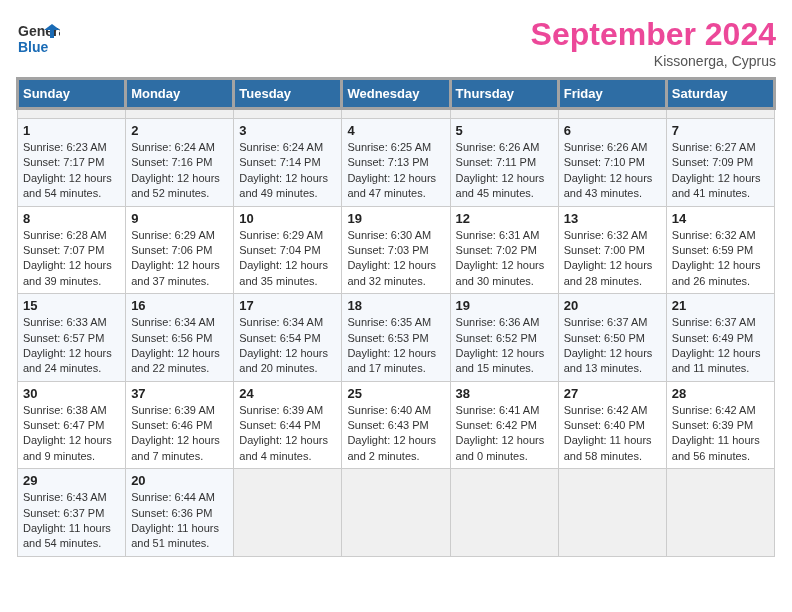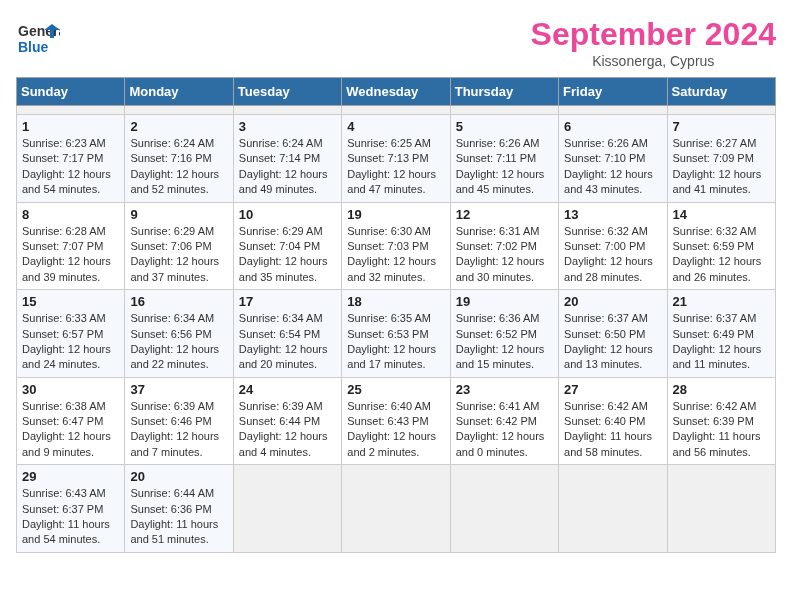--- a/index.html
+++ b/index.html
@@ -25,35 +25,35 @@
       text-align: right;
     }
     .month-title {
       font-size: 32px;
       font-weight: bold;
       color: #ec4899;
     }
     .location {
       font-size: 14px;
       color: #555;
-      text-align: center;
+      text-align: right;
     }
     .calendar {
       width: 100%;
       border-collapse: collapse;
       font-size: 11px;
     }
     .calendar th {
       background-color: #2e6da4;
       color: white;
       padding: 6px 4px;
       text-align: left;
       font-size: 13px;
       font-weight: bold;
-      border: 1px solid #a3a3a3;
+      border: 3px solid #a3a3a3;
     }
     .calendar td {
       border: 1px solid #ccc;
       vertical-align: top;
       padding: 4px 5px;
       width: calc(100% / 7);
       min-height: 80px;
     }
     .calendar tr:nth-child(even) td {
       background-color: #f5f8fc;
@@ -241,21 +241,21 @@
           <span class="day-number">24</span>
 <div class="day-info">Sunrise: 6:39 AM<br>Sunset: 6:44 PM<br>Daylight: 12 hours and 4 minutes.
 </div>
         </td>
         <td>
           <span class="day-number">25</span>
 <div class="day-info">Sunrise: 6:40 AM<br>Sunset: 6:43 PM<br>Daylight: 12 hours and 2 minutes.
 </div>
         </td>
         <td>
-          <span class="day-number">23</span>
+          <span class="day-number">38</span>
 <div class="day-info">Sunrise: 6:41 AM<br>Sunset: 6:42 PM<br>Daylight: 12 hours and 0 minutes.
 </div>
         </td>
         <td>
           <span class="day-number">27</span>
 <div class="day-info">Sunrise: 6:42 AM<br>Sunset: 6:40 PM<br>Daylight: 11 hours and 58 minutes.
 </div>
         </td>
         <td>
           <span class="day-number">28</span>

